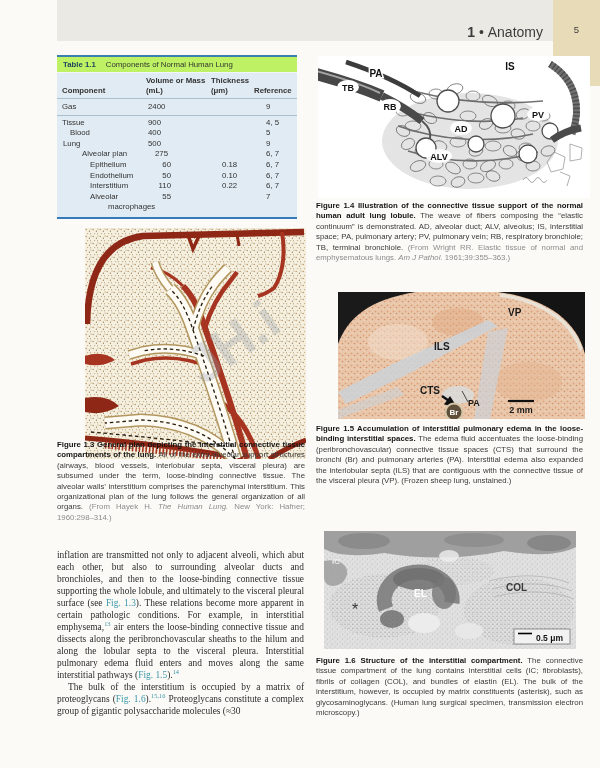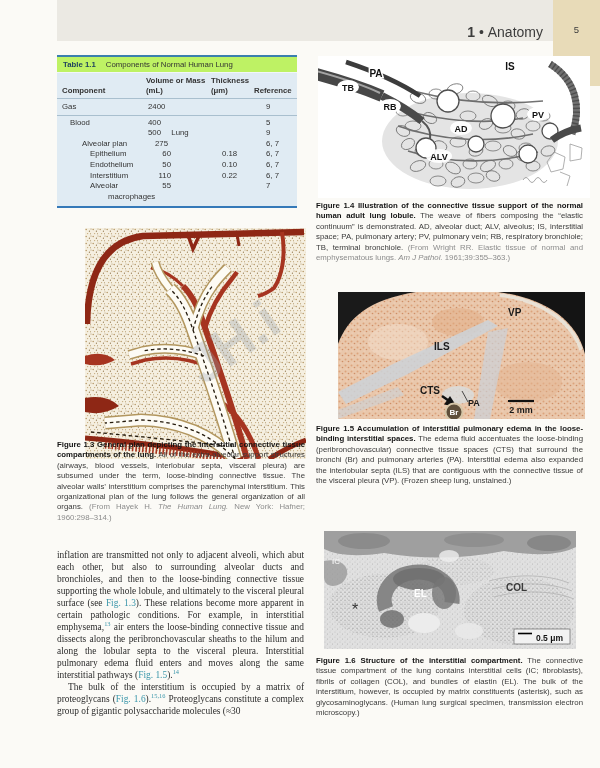--- a/index.html
+++ b/index.html
@@ -70,26 +70,31 @@
       <span style="left:154px;bottom:3px;">(μm)</span>
       <span style="left:197px;bottom:3px;">Reference</span>
     </div>
     <div id="tbl-body">
         <div class="trow tdiv">
           <div style="padding-left: 5px;">Gas</div>
           <span class="tvol" style="left: 91px;">2400</span>
           <span class="tref">9</span>
         </div>
         <div class="trow">
+          <div style="padding-left: 5px;">Tissue</div>
+          <span class="tvol" style="left: 91px;">900</span>
+          <span class="tref">4, 5</span>
+        </div>
+        <div class="trow">
           <div style="padding-left: 13px;">Blood</div>
           <span class="tvol" style="left: 91px;">400</span>
           <span class="tref">5</span>
         </div>
         <div class="trow">
-          <div style="padding-left: 6px; text-align: center;">Lung</div>
+          <div style="padding-left: 6px;">Lung</div>
           <span class="tvol" style="left: 91px;">500</span>
           <span class="tref">9</span>
         </div>
         <div class="trow">
           <div style="padding-left: 25px;">Alveolar plan</div>
           <span class="tvol" style="left: 98px;">275</span>
           <span class="tref">6, 7</span>
         </div>
         <div class="trow">
           <div style="padding-left: 33px;">Epithelium</div>

